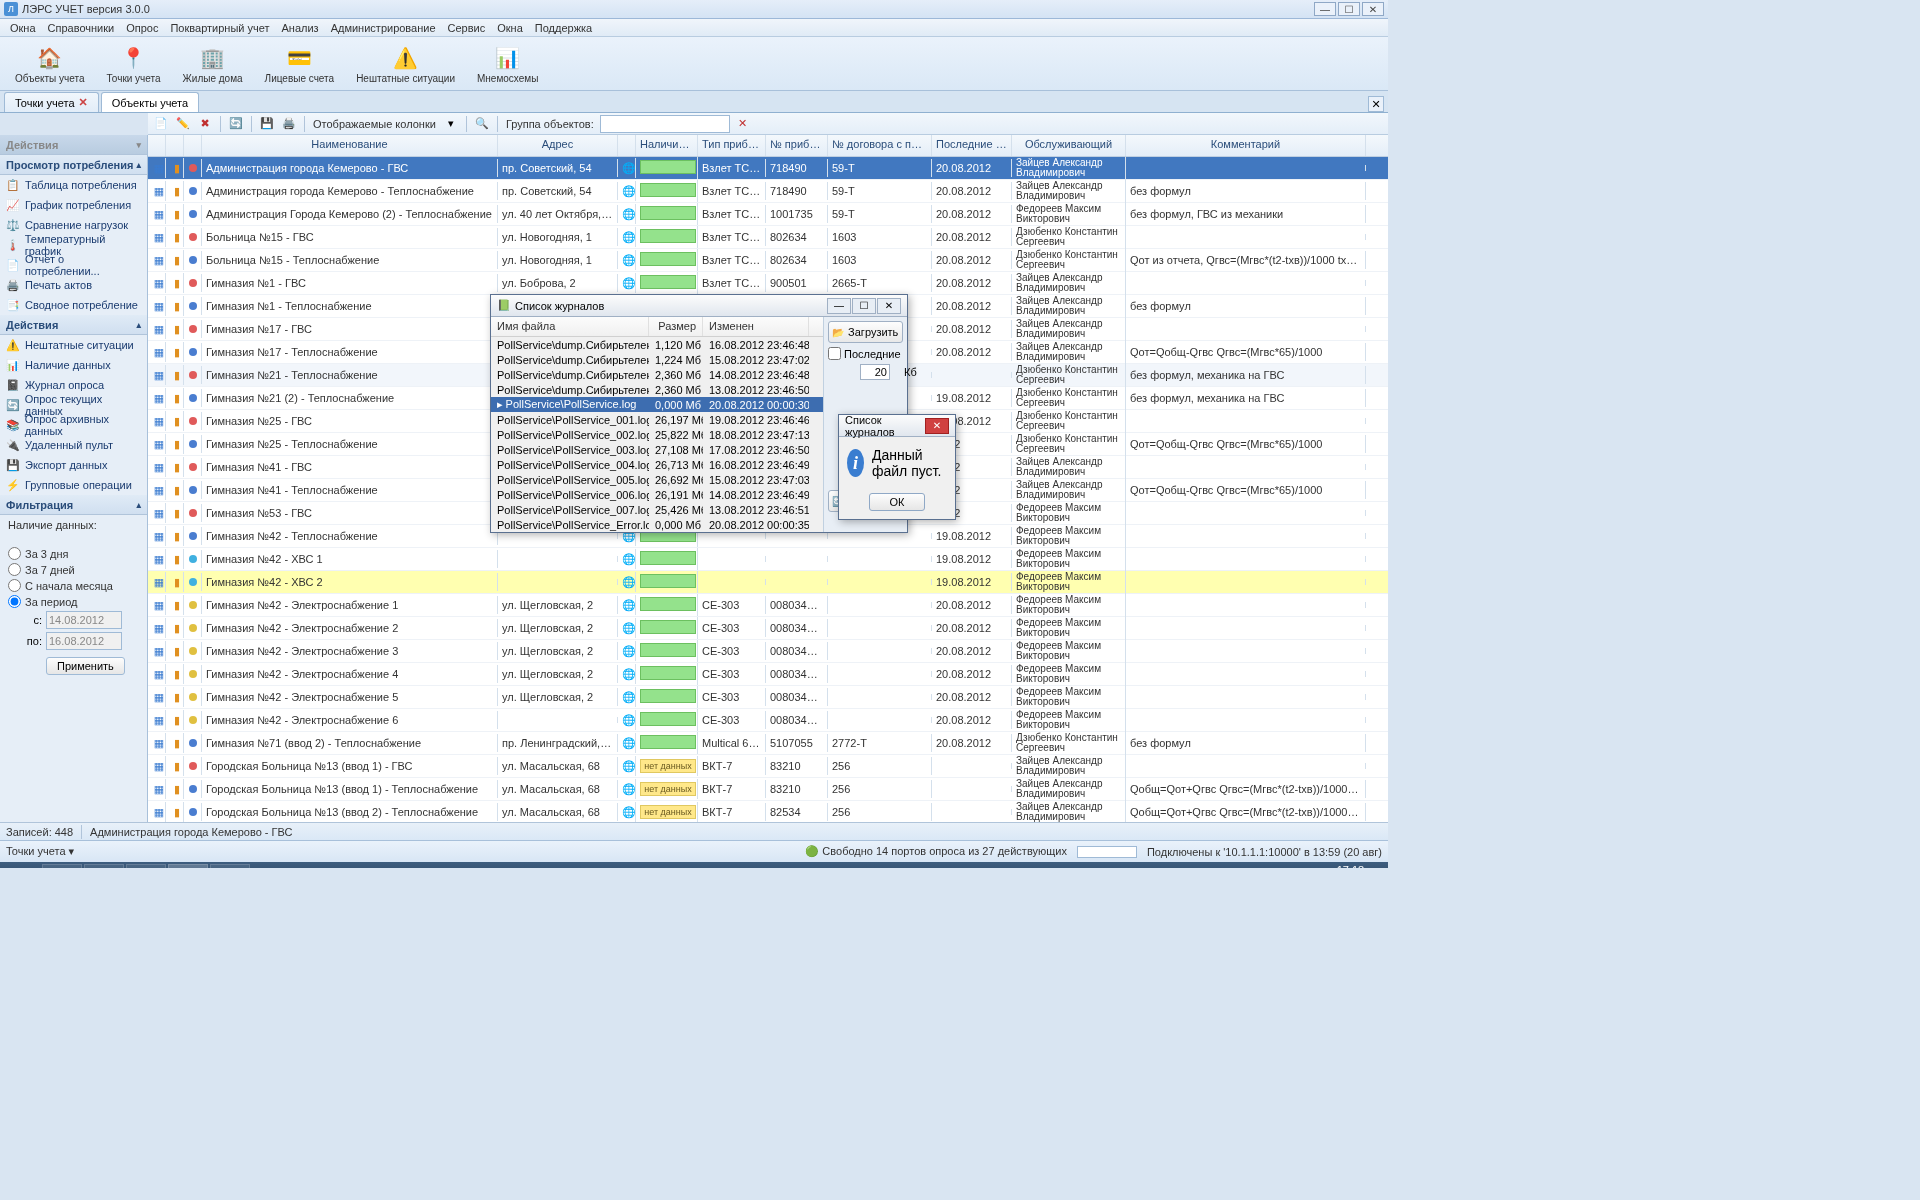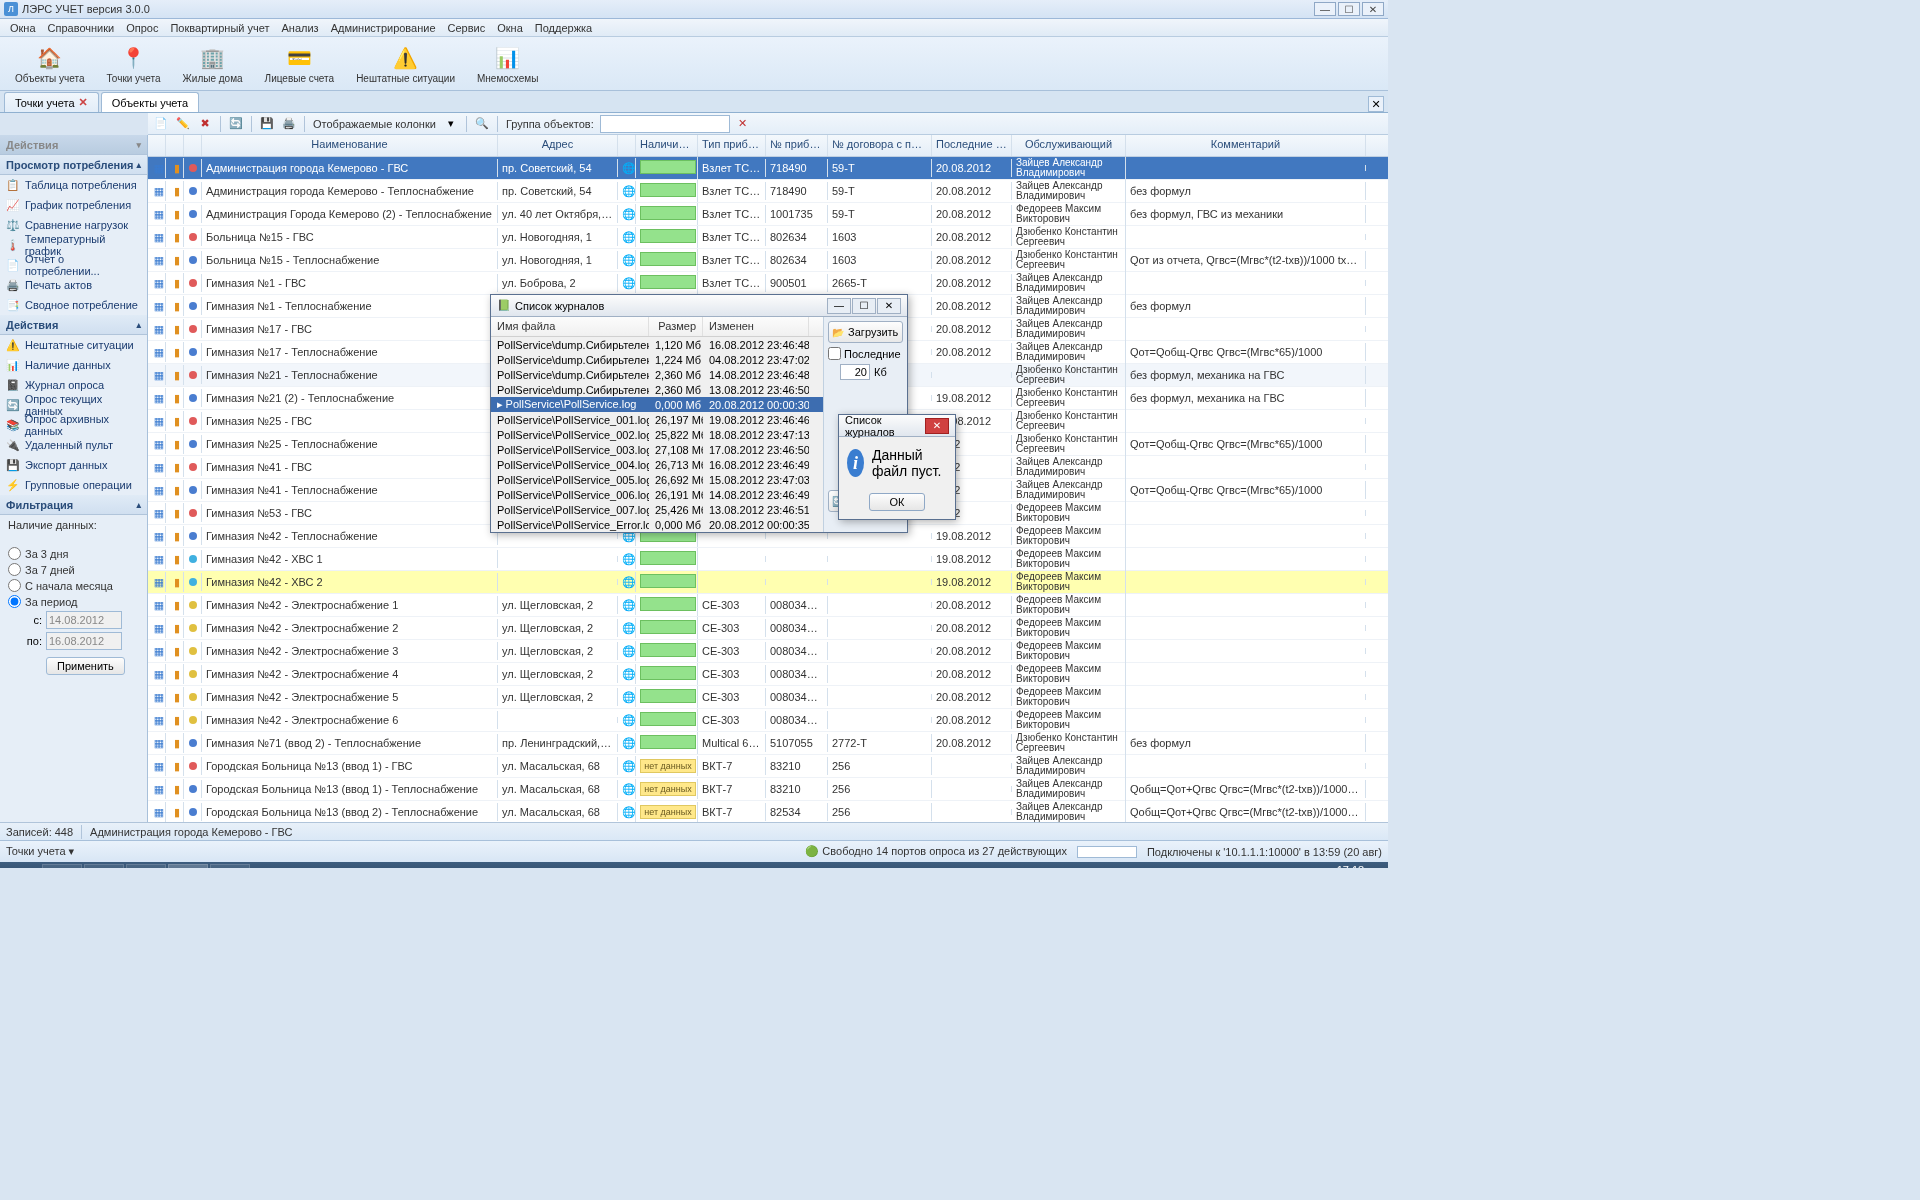--- a/index.html
+++ b/index.html
@@ -76,21 +76,21 @@
 .dlg-list .listarea { display:flex; }
 .dlg-list .filelist { flex:1; }
 .dlg-list .filehdr { display:flex; height:20px; background:linear-gradient(#fcfcfc,#f0f0f0); border-bottom:1px solid #d0d0d0; }
 .dlg-list .filehdr div { padding:3px 6px; border-right:1px solid #e0e0e0; color:#333; }
 .dlg-list .filerow { display:flex; height:15px; align-items:center; font-size:10px; }
 .dlg-list .filerow.sel { background:#3d6db0; color:#fff; }
 .dlg-list .filerow div { padding:1px 6px; overflow:hidden; white-space:nowrap; }
 .dlg-list .sidebtns { width:84px; padding:4px; background:#e8eef5; border-left:1px solid #c0d0e0; }
 .dlg-list .sidebtns button { width:100%; height:22px; margin-bottom:4px; background:linear-gradient(#fdfdfd,#e8e8e8); border:1px solid #a0b0c4; border-radius:3px; cursor:pointer; display:flex; align-items:center; justify-content:center; gap:3px; font-size:10px; }
 .dlg-list .sidebtns label { display:flex; align-items:center; gap:3px; font-size:10px; margin:4px 0; }
-.dlg-list .sidebtns .kbrow { display:flex; align-items:center; gap:4px; font-size:10px; margin-left:12px; }
+.dlg-list .sidebtns .kbrow { display:flex; align-items:center; gap:14px; font-size:10px; margin-left:32px; }
 .dlg-list .sidebtns .kbrow input { width:30px; height:16px; border:1px solid #a0b0c4; text-align:right; padding:0 2px; }
 .dlg-msg { left:838px; top:414px; width:118px; }
 .dlg-msg .msgbody { padding:10px 8px; display:flex; align-items:center; gap:8px; }
 .dlg-msg .msgico { width:28px; height:28px; border-radius:50%; background:#3a7dd0; color:#fff; display:flex; align-items:center; justify-content:center; font-size:18px; font-weight:bold; font-style:italic; font-family:Georgia,serif; }
 .dlg-msg .msgbtn { padding:4px 0 8px; text-align:center; }
 .dlg-msg .msgbtn button { padding:2px 20px; background:linear-gradient(#fdfdfd,#e6e6e6); border:1px solid #8fa8c6; border-radius:3px; cursor:pointer; }
 
 .c0{width:18px;text-align:center}.c1{width:18px;text-align:center}.c2{width:18px;text-align:center}
 .c3{width:296px}.c4{width:120px}.c5{width:18px;text-align:center}.c6{width:62px;text-align:center}
 .c7{width:68px}.c8{width:62px}.c9{width:104px}.c10{width:80px}.c11{width:114px}.c12{width:240px}
@@ -809,21 +809,21 @@
       </div>
       <div id="filelist">
           <div class="filerow">
             <div class="fc0">PollService\dump.Сибирьтелеком_9(0)_00...</div>
             <div class="fc1">1,120 Мб</div>
             <div class="fc2">16.08.2012 23:46:48</div>
           </div>
           <div class="filerow">
             <div class="fc0">PollService\dump.Сибирьтелеком_9(0)_00...</div>
             <div class="fc1">1,224 Мб</div>
-            <div class="fc2">04.08.2012 23:47:02</div>
+            <div class="fc2">15.08.2012 23:47:02</div>
           </div>
           <div class="filerow">
             <div class="fc0">PollService\dump.Сибирьтелеком_9(0)_00...</div>
             <div class="fc1">2,360 Мб</div>
             <div class="fc2">14.08.2012 23:46:48</div>
           </div>
           <div class="filerow">
             <div class="fc0">PollService\dump.Сибирьтелеком_9(0)_00...</div>
             <div class="fc1">2,360 Мб</div>
             <div class="fc2">13.08.2012 23:46:50</div>

